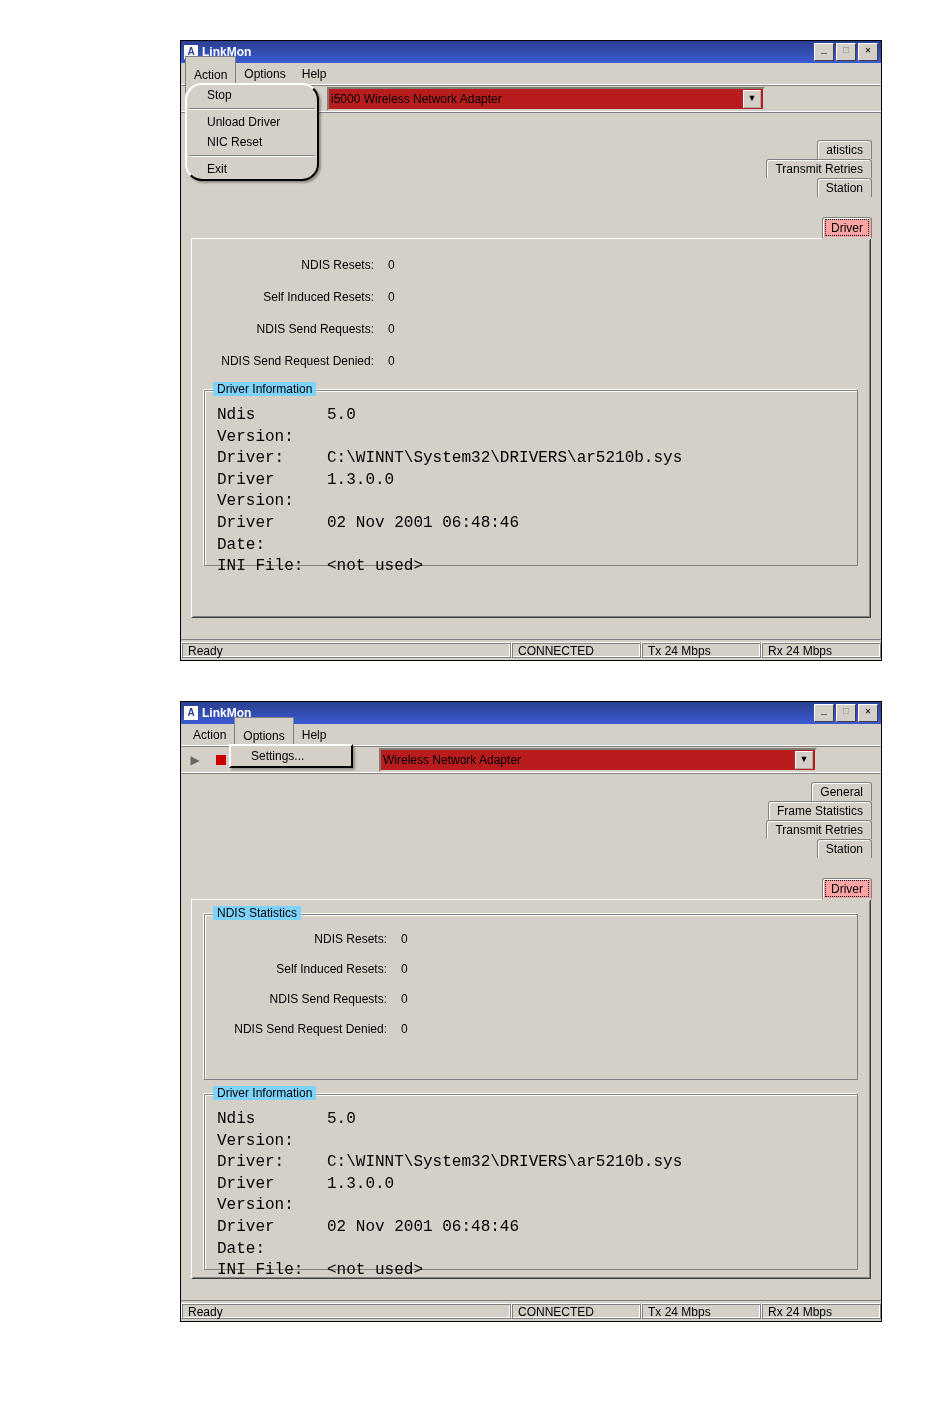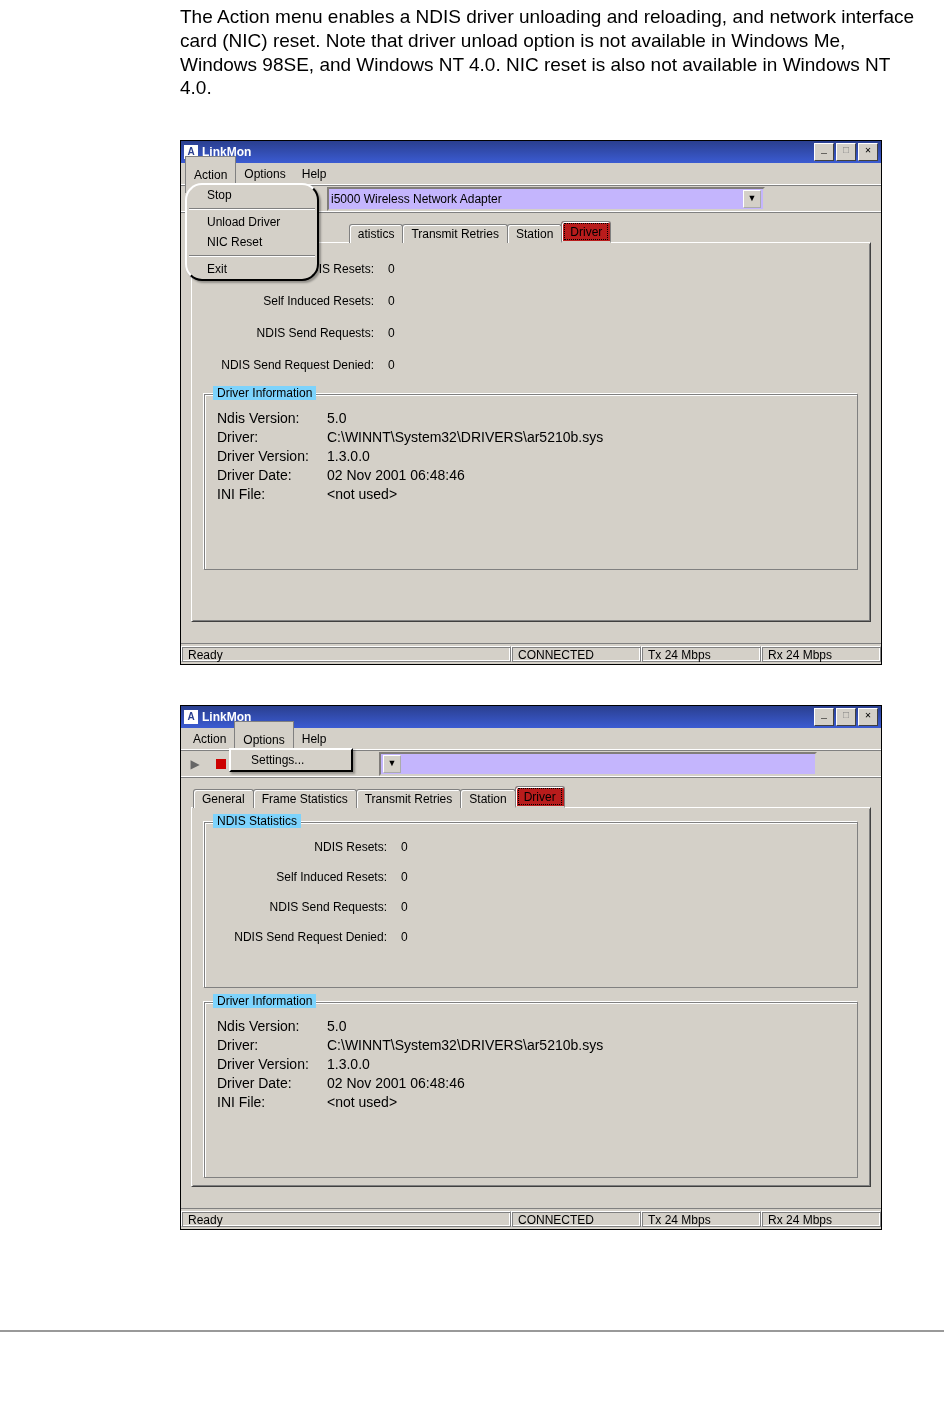--- a/index.html
+++ b/index.html
@@ -14,46 +14,45 @@
   .winbtn.disabled{color:#808080;}
   .client{background:#d4d0c8;padding:0;font-family:Tahoma,Arial,sans-serif;font-size:12px;color:#000;}
   .menubar{height:20px;display:flex;align-items:center;padding:1px 4px;border-bottom:1px solid #808080;box-shadow:inset 0 -1px 0 #fff;}
   .mitem{padding:11px 8px;margin:0;cursor:default;}
   .mitem.open{background:#d4d0c8;border:1px solid #808080;border-bottom:none;}
   .dropdown{position:absolute;background:#d4d0c8;border:2px outset #fff;border-right-color:#404040;border-bottom-color:#404040;z-index:10;min-width:130px;box-shadow:2px 2px 2px rgba(0,0,0,.3);}
   .dditem{padding:3px 20px 3px 20px;font-size:12px;}
   .ddsep{height:1px;margin:3px 2px;background:#808080;box-shadow:0 1px 0 #fff;}
   .toolbar{height:26px;display:flex;align-items:center;padding:0 6px;border-bottom:1px solid #808080;box-shadow:inset 0 -1px 0 #fff;position:relative;}
   .tb-icon{width:16px;height:16px;margin-right:10px;display:inline-flex;align-items:center;justify-content:center;}
-  .combo{height:20px;background:#c4b5fd;border:2px inset #d4d0c8;flex:0 0 430px;display:flex;align-items:center;padding:0 2px;font-size:12px;}
+  .combo{height:20px;background:#b91c1c;border:2px inset #d4d0c8;flex:0 0 430px;display:flex;align-items:center;padding:0 2px;font-size:12px;}
   .combo .ctext{flex:1;white-space:nowrap;overflow:hidden;}
   .combo .cbtn{width:16px;height:16px;background:#d4d0c8;border:1px outset #fff;text-align:center;font-size:9px;line-height:14px;}
   .tabarea{padding:8px 10px 6px 10px;}
-  .tabs{display:flex;align-items:flex-end;margin-left:2px;position:relative;z-index:2;}
+  .tabs{display:flex;align-items:flex-end;margin-left:2px;position:relative;z-index:2;flex-direction:column;}
   .tab{padding:2px 8px;font-size:12px;background:#d4d0c8;border:1px solid #808080;border-bottom:none;border-top-left-radius:3px;border-top-right-radius:3px;margin-right:-1px;box-shadow:inset 1px 1px 0 #fff;}
-  .tab.active{background:#b91c1c;border-bottom:2px solid #d4d0c8;position:relative;padding:3px 8px 2px 8px;}
+  .tab.active{background:#fca5a5;border-bottom:2px solid #d4d0c8;position:relative;padding:3px 8px 2px 8px;margin-top:20px;}
   .tab.active::after{content:"";position:absolute;left:2px;right:2px;top:1px;bottom:1px;border:1px dotted #000;pointer-events:none;}
   .tabpanel{border:1px solid #fff;border-right-color:#404040;border-bottom-color:#404040;box-shadow:inset 1px 1px 0 #d4d0c8, inset -1px -1px 0 #808080;margin-top:-1px;padding:10px 12px 16px 12px;height:380px;box-sizing:border-box;}
   .group{border:1px solid #808080;box-shadow:1px 1px 0 #fff inset, -1px -1px 0 #fff;padding:14px 12px 10px 12px;position:relative;margin:4px 0 14px 0;}
   .group .glabel{position:absolute;top:-9px;left:8px;background:#7dd3fc;padding:0 4px;font-size:12px;}
   .row{display:flex;font-size:12px;margin:3px 0;}
   .row .lab{width:170px;text-align:right;padding-right:14px;}
   .row .val{flex:1;}
-  .drow{display:flex;font-size:14px;line-height:1.35;}
+  .drow{display:flex;font-size:16px;line-height:1.35;font-family:Liberation Mono, monospace;}
   .drow .dlab{width:110px;}
   .statusbar{height:20px;background:#d4d0c8;display:flex;align-items:center;font-size:12px;border-top:1px solid #808080;margin-top:15px;}
   .statusbar .cell{border:1px solid #808080;border-left-color:#fff;border-top-color:#fff;box-shadow:inset 1px 1px 0 #808080, inset -1px -1px 0 #fff;padding:1px 6px;height:16px;box-sizing:border-box;white-space:nowrap;}
   .grow{flex:1;}
   .footrule{height:2px;background:#999;margin:100px 0 0 0;}
 </style>
 </head>
 <body>
 <div class="page">
 
-<p class="bodytext">The Action menu enables a NDIS driver unloading and reloading, and network interface card (NIC) reset. Note that driver unload option is not available in Windows Me, Windows 98SE, and Windows NT 4.0. NIC reset is also not available in Windows NT 4.0.</p>
 
 <div class="winwrap">
   <div class="titlebar">
     <span class="appicon">A</span>
     <span class="ttl">LinkMon</span>
     <div class="winbtns">
       <div class="winbtn">_</div>
       <div class="winbtn disabled">□</div>
       <div class="winbtn">✕</div>
     </div>
@@ -170,20 +169,21 @@
       <div class="dditem">Settings...</div>
     </div>
 
     <div class="toolbar">
       <span class="tb-icon" style="color:#666;">▶</span>
       <span class="tb-icon">
             <span style="width:10px;height:10px;background:#c00;display:inline-block;"></span>
           </span>
       <span style="width:140px;"></span>
       <div class="combo" style="flex:0 0 430px;">
+        <span class="ctext">Wireless Network Adapter</span>
         <span class="cbtn">▼</span>
       </div>
     </div>
 
     <div class="tabarea">
       <div class="tabs">
         <div class="tab">General</div>
         <div class="tab">Frame Statistics</div>
         <div class="tab">Transmit Retries</div>
         <div class="tab">Station</div>

